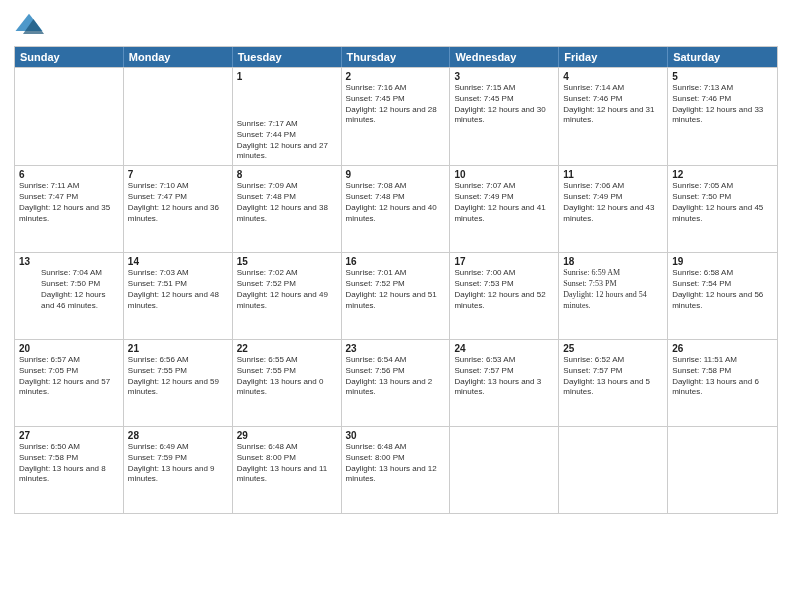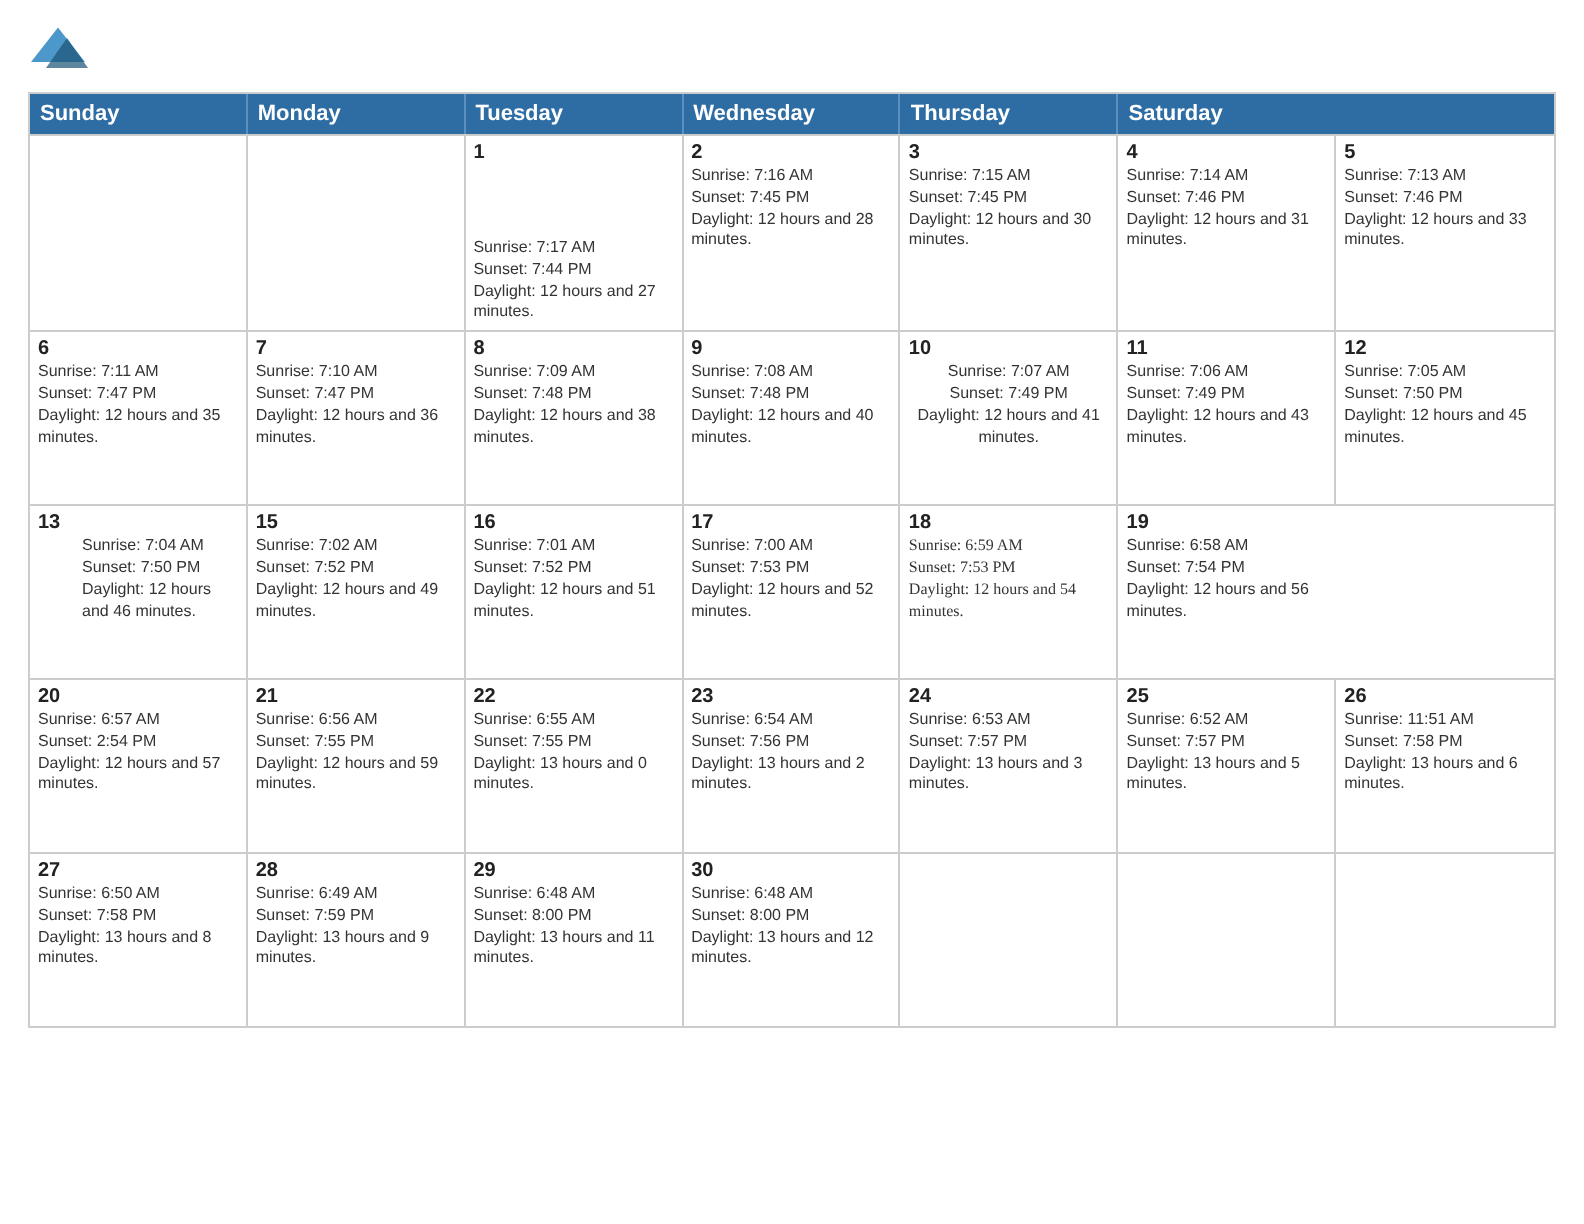--- a/index.html
+++ b/index.html
@@ -129,22 +129,23 @@
       <div class="main-title"></div>
       <div class="subtitle"></div>
     </div>
   </div>
 
   <div class="calendar">
     <div class="cal-header">
     <div class="cal-header-cell">Sunday</div>
         <div class="cal-header-cell">Monday</div>
         <div class="cal-header-cell">Tuesday</div>
+        <div class="cal-header-cell">Thursday</div>
         <div class="cal-header-cell">Wednesday</div>
-        <div class="cal-header-cell">Thursday</div>
+        <div class="cal-header-cell">Friday</div>
         <div class="cal-header-cell">Saturday</div>
       </div>
     <div class="cal-body">
     <div class="cal-row">
           <div class="cal-cell empty"></div>
           <div class="cal-cell empty"></div>
           <div class="cal-cell">
             <div class="day-num">1</div>
             <div class="day-info" style="white-space: pre-line; margin-top: 36px;">Sunrise: 7:17 AM
 Sunset: 7:44 PM
@@ -195,21 +196,21 @@
 Daylight: 12 hours and 38 minutes.</div>
           </div>
           <div class="cal-cell">
             <div class="day-num">9</div>
             <div class="day-info" style="white-space: pre-line;">Sunrise: 7:08 AM
 Sunset: 7:48 PM
 Daylight: 12 hours and 40 minutes.</div>
           </div>
           <div class="cal-cell">
             <div class="day-num">10</div>
-            <div class="day-info" style="white-space: pre-line; text-align: center;">Sunrise: 7:07 AM
+            <div class="day-info" style="white-space: pre-line;">Sunrise: 7:07 AM
 Sunset: 7:49 PM
 Daylight: 12 hours and 41 minutes.</div>
           </div>
           <div class="cal-cell">
             <div class="day-num">11</div>
             <div class="day-info" style="white-space: pre-line;">Sunrise: 7:06 AM
 Sunset: 7:49 PM
 Daylight: 12 hours and 43 minutes.</div>
           </div>
           <div class="cal-cell">
@@ -220,20 +221,26 @@
           </div>
         </div>
         <div class="cal-row">
           <div class="cal-cell">
             <div class="day-num">13</div>
             <div class="day-info" style="white-space: pre-line; margin-left: 22px;">Sunrise: 7:04 AM
 Sunset: 7:50 PM
 Daylight: 12 hours and 46 minutes.</div>
           </div>
           <div class="cal-cell">
+            <div class="day-num">14</div>
+            <div class="day-info" style="white-space: pre-line;">Sunrise: 7:03 AM
+Sunset: 7:51 PM
+Daylight: 12 hours and 48 minutes.</div>
+          </div>
+          <div class="cal-cell">
             <div class="day-num">15</div>
             <div class="day-info" style="white-space: pre-line;">Sunrise: 7:02 AM
 Sunset: 7:52 PM
 Daylight: 12 hours and 49 minutes.</div>
           </div>
           <div class="cal-cell">
             <div class="day-num">16</div>
             <div class="day-info" style="white-space: pre-line;">Sunrise: 7:01 AM
 Sunset: 7:52 PM
 Daylight: 12 hours and 51 minutes.</div>
@@ -254,21 +261,21 @@
             <div class="day-num">19</div>
             <div class="day-info" style="white-space: pre-line;">Sunrise: 6:58 AM
 Sunset: 7:54 PM
 Daylight: 12 hours and 56 minutes.</div>
           </div>
         </div>
         <div class="cal-row">
           <div class="cal-cell">
             <div class="day-num">20</div>
             <div class="day-info" style="white-space: pre-line;">Sunrise: 6:57 AM
-Sunset: 2:54 PM
+Sunset: 7:05 PM
 Daylight: 12 hours and 57 minutes.</div>
           </div>
           <div class="cal-cell">
             <div class="day-num">21</div>
             <div class="day-info" style="white-space: pre-line;">Sunrise: 6:56 AM
 Sunset: 7:55 PM
 Daylight: 12 hours and 59 minutes.</div>
           </div>
           <div class="cal-cell">
             <div class="day-num">22</div>

